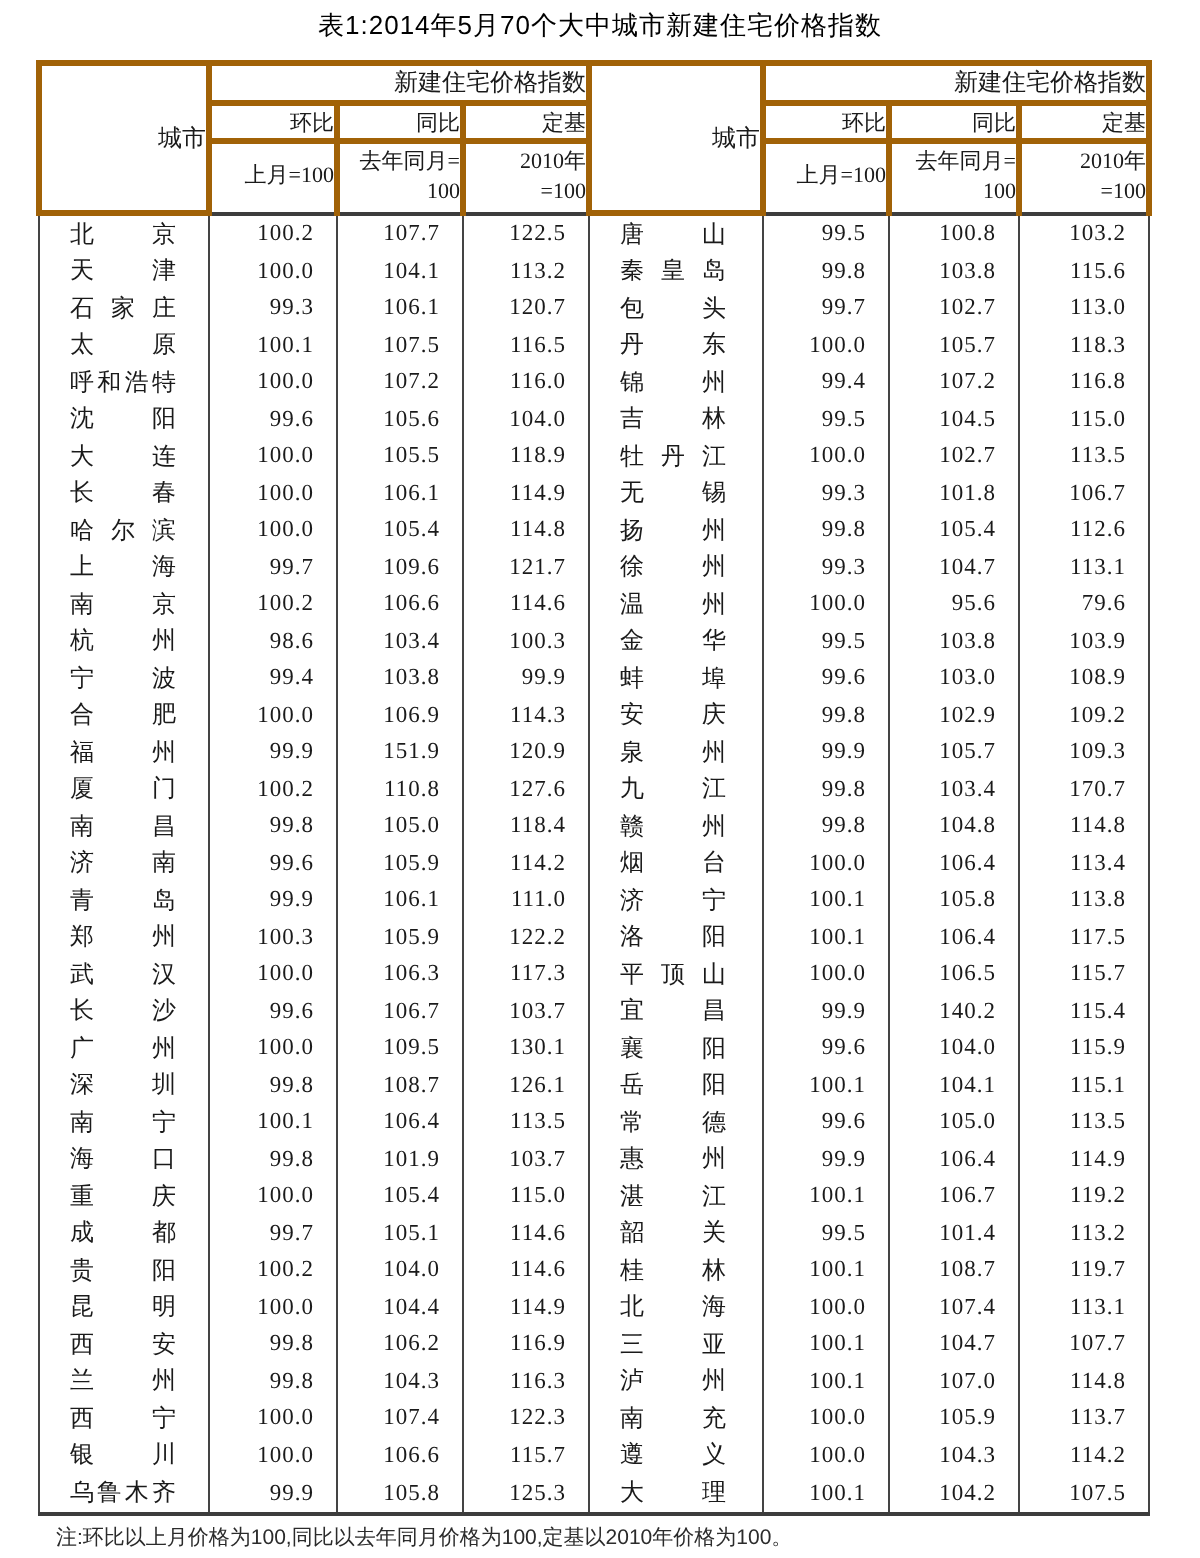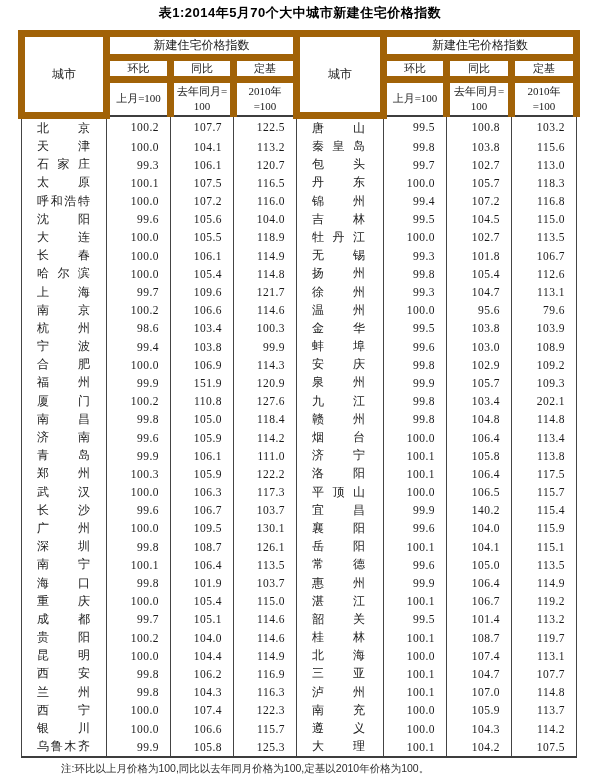--- a/index.html
+++ b/index.html
@@ -4,55 +4,55 @@
 <style>
   * { margin:0; padding:0; box-sizing:border-box; }
   html,body { background:#ffffff; }
   body {
     width:600px; height:779px; position:relative; overflow:hidden;
     font-family:"Liberation Sans","DejaVu Sans",sans-serif;
     color:#1a1a1a;
   }
   .title {
     position:absolute; top:4px; left:0; right:0;
-    text-align:center; font-size:13px; font-weight:bold; color:#000;
+    text-align:center; font-size:13px; font-weight:normal; color:#000;
     letter-spacing:0.5px;
   }
   table.stats {
     position:absolute; left:18px; top:30px;
     width:555px; height:728px;
     border-collapse:collapse; table-layout:fixed;
     border:1px solid #444;
     border-top:2px solid #3d3d3d;
     border-bottom:2px solid #3d3d3d;
   }
   table.stats th, table.stats td {
     vertical-align:middle; font-weight:normal; overflow:hidden;
   }
-  thead th { border:7px solid #a16207; text-align:center; }
+  thead th { border:3px solid #a16207; text-align:right; }
   thead tr.hr1 th { height:18px; font-size:12px; }
   thead tr.hr2 th { height:19px; font-size:11px; }
   thead tr.hr3 th { height:36px; font-size:11px;
     font-family:"Liberation Serif","DejaVu Serif",serif; line-height:15px; }
   thead tr.hr3 th { border-bottom:2px solid #3d3d3d; }
   th.cityhead { font-size:12px;margin-left:40px; }
   tbody td { border-left:1px solid #444; border-right:1px solid #444;
     border-top:none; border-bottom:none; }
   td.city { padding-left:15px; font-size:12px; }
   .cityname {
     display:flex; justify-content:space-between; width:53px;
   }
   td.num {
     text-align:right; padding-right:11px; font-size:11.5px;
     font-family:"Liberation Serif","DejaVu Serif",serif;
     letter-spacing:0.5px;
   }
   .note {
     position:absolute; left:28px; top:762px;
-    font-size:10.5px; color:#2b2b2b;margin-left:33px;
+    font-size:10.5px; color:#2b2b2b;
   }
 </style>
 </head>
 <body>
 
 <div class="title">表1:2014年5月70个大中城市新建住宅价格指数</div>
 
 <table class="stats">
   <colgroup>
     <col style="width:85px">
@@ -422,21 +422,21 @@
         <td class="num">110.8</td>
         <td class="num">127.6</td>
         <td class="city">
           <div class="cityname">
             <span>九</span>
             <span>江</span>
           </div>
         </td>
         <td class="num">99.8</td>
         <td class="num">103.4</td>
-        <td class="num">202.1</td>
+        <td class="num">170.7</td>
       </tr>
       <tr>
         <td class="city">
           <div class="cityname">
             <span>南</span>
             <span>昌</span>
           </div>
         </td>
         <td class="num">99.8</td>
         <td class="num">105.0</td>

